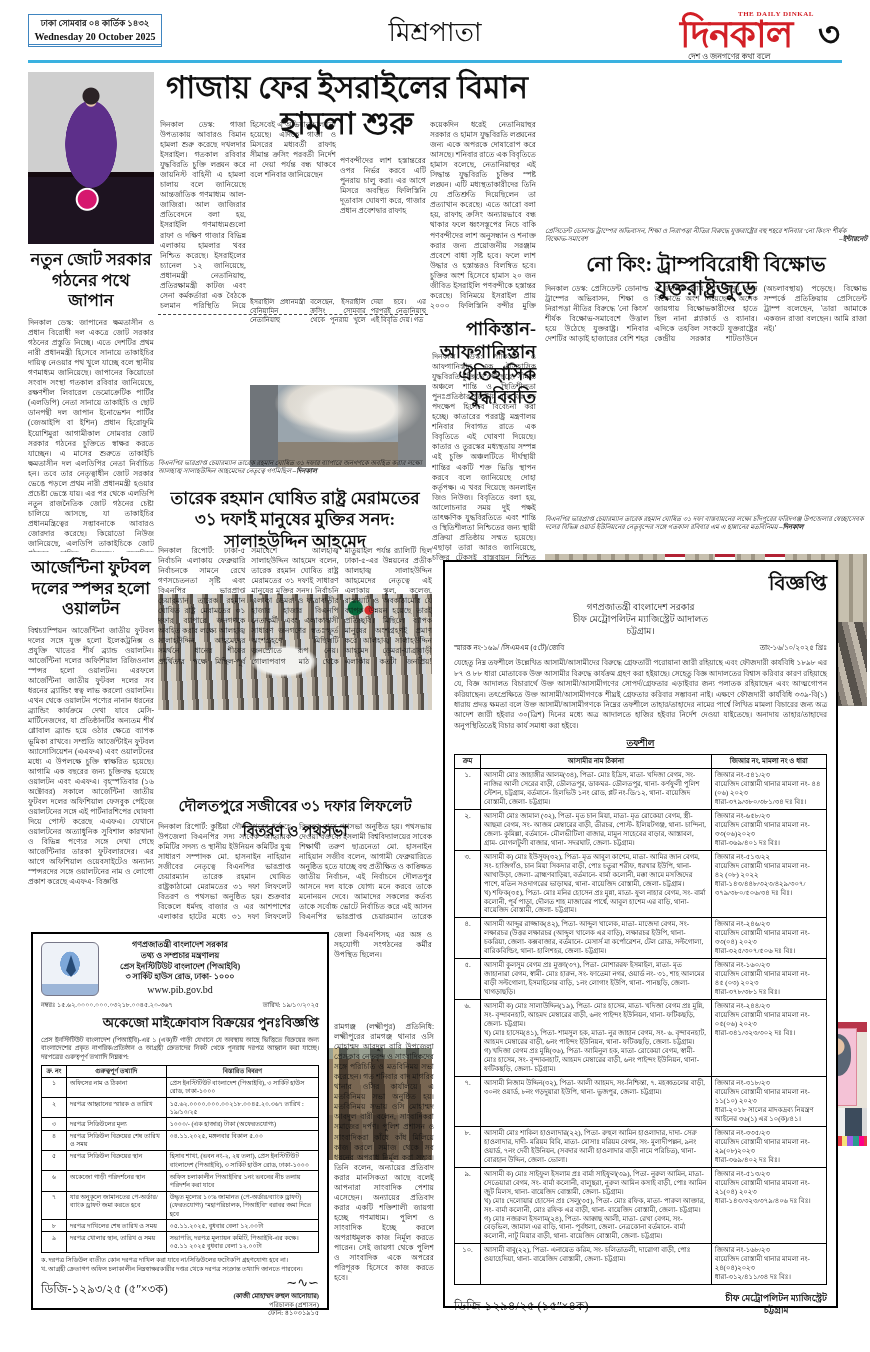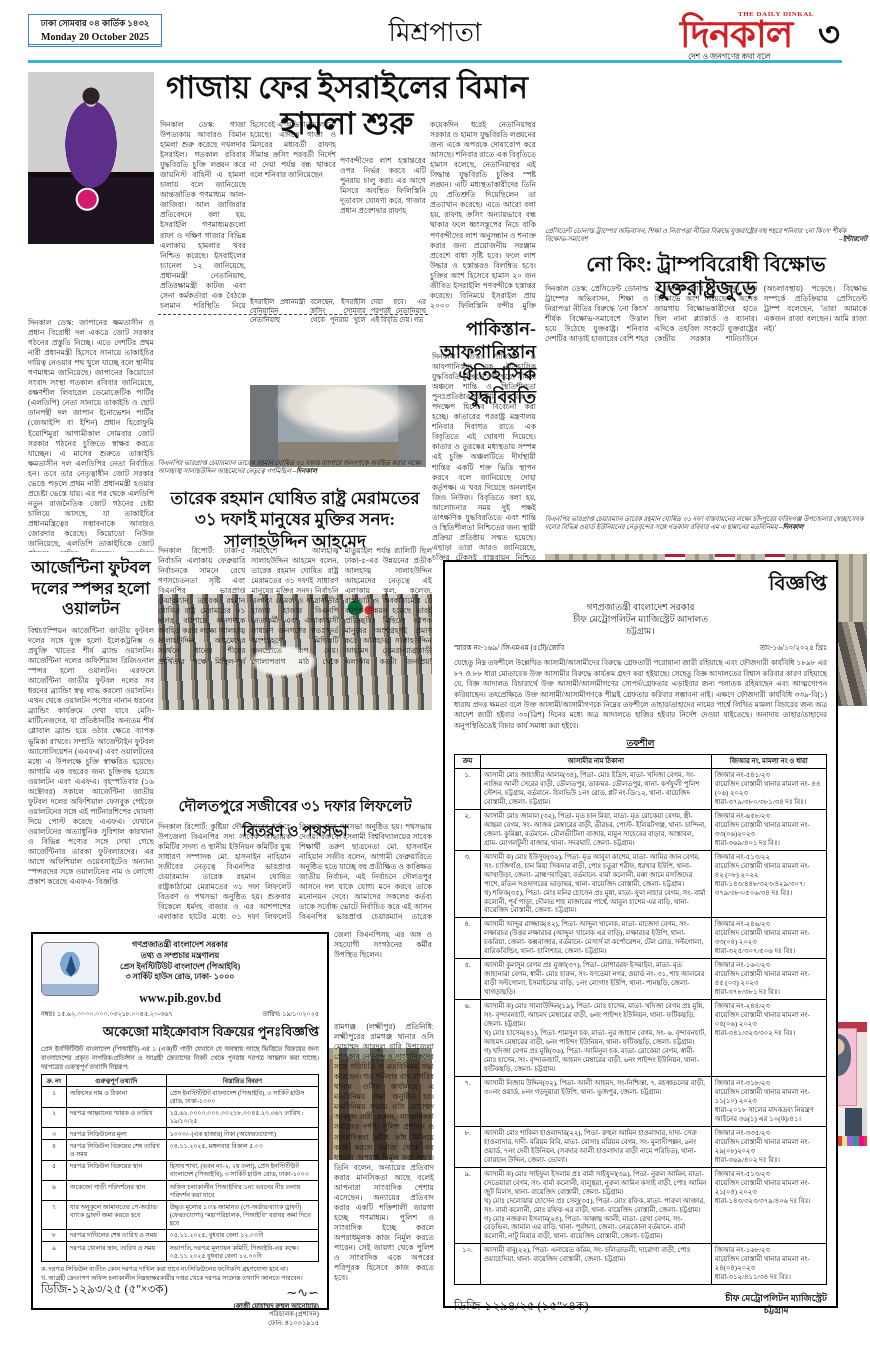--- a/index.html
+++ b/index.html
@@ -93,51 +93,52 @@
   .sched-title { font-size:9px; font-weight:bold; text-decoration:underline; text-align:center; margin:5px 0 3px; }
   table.sched { width:100%; border-collapse:collapse; font-size:6.9px; line-height:1.3; }
   table.sched th, table.sched td { border:1px solid #000; padding:2px 3px; vertical-align:top; }
   table.sched th { font-weight:bold; text-align:center; }
   td.pre, th.pre { white-space:pre-line; }
   .court-footer { display:flex; justify-content:space-between; align-items:flex-end; margin-top:8px; }
   .dg { font-size:12px; }
   .cmm-sig { font-size:9px; font-weight:bold; text-align:center; line-height:1.3; }
 
   .pib-head { text-align:center; font-size:8px; font-weight:bold; line-height:1.35; }
-  .pib-url { font-size:12px; font-weight:bold;margin-top:7px; }
+  .pib-url { font-size:10px; font-weight:normal; }
   .pib-logo { position:absolute; left:8px; top:8px; width:58px; height:54px; border:1px solid #778; border-radius:6px; background:
       radial-gradient(ellipse 16px 20px at 50% 40%, #7da7d9 0 60%, transparent 62%),
       linear-gradient(#eef2f8 0 78%, #9db6d8 78% 100%); }
   .pib-logo::before { content:""; position:absolute; left:24px; top:12px; width:10px; height:22px; background:#274b77; clip-path:polygon(50% 0,100% 70%,50% 100%,0 70%); }
   .pib-ref { display:flex; justify-content:space-between; font-size:6.4px; margin-top:3px; }
   .pib-title { font-size:13px; font-weight:bold; text-align:right; margin-top:2px; }
   .pib-intro { font-size:6.4px; line-height:1.35; text-align:justify; margin-top:2px; }
   table.pib { width:100%; border-collapse:collapse; font-size:6.3px; line-height:1.3; margin-top:3px; }
   table.pib th, table.pib td { border:1px solid #000; padding:1.5px 3px; vertical-align:top; }
   .pib-notes { font-size:6.3px; line-height:1.4; margin-top:3px; }
   .pib-sig { text-align:right; font-size:6.6px; line-height:1.3; margin-top:2px; }
   .squiggle { font-family:"DejaVu Sans", sans-serif; font-size:13px; font-style:italic; }
 </style>
 </head>
 <body>
 
 <div class="page">
 
   <div class="abs date-box" style="left:28px; top:14px; width:134px;">
     <div class="date-bn">ঢাকা সোমবার ০৪ কার্তিক ১৪৩২</div>
-    <div class="date-en">Monday 20 October 2025</div>
+    <div class="date-en">Wednesday 20 October 2025</div>
   </div>
   <div class="abs section-title center" style="left:300px; top:12px; width:270px;">মিশ্রপাতা</div>
   <div class="abs masthead-eng" style="left:738px; top:10px;">THE DAILY DINKAL</div>
   <div class="abs masthead-name" style="left:680px; top:16px;">দিনকাল</div>
   <div class="abs masthead-tag" style="left:688px; top:50px;">দেশ ও জনগণের কথা বলে</div>
   <div class="abs page-num" style="left:818px; top:18px;">৩</div>
   <div class="abs header-rule" style="left:28px; top:60px; width:814px;"></div>
 
   <div class="abs photo japan-photo" style="left:28px; top:72px; width:126px; height:172px;"></div>
+  <div class="abs hl-md" style="left:28px; top:250px; width:126px;">নতুন জোট সরকার গঠনের পথে জাপান</div>
   <div class="abs body-sm" style="left:28px; top:318px; width:126px; height:234px;">দিনকাল ডেস্ক: জাপানের ক্ষমতাসীন ও প্রধান বিরোধী দল একত্রে জোট সরকার গঠনের প্রস্তুতি নিচ্ছে। এতে দেশটির প্রথম নারী প্রধানমন্ত্রী হিসেবে সানায়ে তাকাইচির দায়িত্ব নেওয়ার পথ খুলে যাচ্ছে বলে স্থানীয় গণমাধ্যম জানিয়েছে। জাপানের কিয়োডো সংবাদ সংস্থা গতকাল রবিবার জানিয়েছে, রক্ষণশীল লিবারেল ডেমোক্রেটিক পার্টির (এলডিপি) নেতা সানায়ে তাকাইচি ও ছোট ডানপন্থী দল জাপান ইনোভেশন পার্টির (জেআইপি বা ইশিন) প্রধান হিরোফুমি ইয়োশিমুরা আগামীকাল সোমবার জোট সরকার গঠনের চুক্তিতে স্বাক্ষর করতে যাচ্ছেন। এ মাসের শুরুতে তাকাইচি ক্ষমতাসীন দল এলডিপির নেতা নির্বাচিত হন। তবে তার নেতৃত্বাধীন জোট সরকার ভেঙে পড়লে প্রথম নারী প্রধানমন্ত্রী হওয়ার প্রচেষ্টা ভেস্তে যায়। এর পর থেকে এলডিপি নতুন রাজনৈতিক জোট গঠনের চেষ্টা চালিয়ে আসছে, যা তাকাইচির প্রধানমন্ত্রিত্বের সম্ভাবনাকে আবারও জোরদার করেছে। কিয়োডো নিউজ জানিয়েছে, এলডিপি তাকাইচিকে জোট গঠনের দায়িত্ব দিয়েছে। অন্যদিকে জেআইপি আজ ওসাকায় নির্বাহী বোর্ডের বৈঠক করবে ও আগামীকাল পার্লামেন্ট সদস্যদের পূর্ণাঙ্গ সভায় এলডিপির সঙ্গে চুক্তির চূড়ান্ত অনুমোদন দেবে।</div>
   <div class="abs hl-md" style="left:28px; top:558px; width:126px;">আর্জেন্টিনা ফুটবল দলের স্পন্সর হলো ওয়ালটন</div>
   <div class="abs body-sm" style="left:28px; top:626px; width:126px; height:298px;">বিশ্বচ্যাম্পিয়ন আর্জেন্টিনা জাতীয় ফুটবল দলের সঙ্গে যুক্ত হলো ইলেকট্রনিক্স ও প্রযুক্তি খাতের শীর্ষ ব্র্যান্ড ওয়ালটন। আর্জেন্টিনা দলের অফিশিয়াল রিজিওনাল স্পন্সর হলো ওয়ালটন। এরফলে আর্জেন্টিনা জাতীয় ফুটবল দলের সব ধরনের ব্র্যান্ডিং স্বত্ব লাভ করলো ওয়ালটন। এখন থেকে ওয়ালটন পণ্যের নানান ধরনের ব্র্যান্ডিং কার্যক্রমে দেখা যাবে মেসি-মার্টিনেজদের, যা প্রতিষ্ঠানটির অন্যতম শীর্ষ গ্লোবাল ব্র্যান্ড হয়ে ওঠার ক্ষেত্রে ব্যাপক ভূমিকা রাখবে। সম্প্রতি আর্জেন্টাইন ফুটবল অ্যাসোসিয়েশন (এএফএ) এবং ওয়ালটনের মধ্যে এ উপলক্ষে চুক্তি স্বাক্ষরিত হয়েছে। আগামি এক বছরের জন্য চুক্তিবদ্ধ হয়েছে ওয়ালটন এবং এএফএ। বৃহস্পতিবার (১৬ অক্টোবর) সকালে আর্জেন্টিনা জাতীয় ফুটবল দলের অফিশিয়াল ফেসবুক পেইজে ওয়ালটনের সঙ্গে এই পার্টনারশিপের ঘোষণা দিয়ে পোস্ট করেছে এএফএ। যেখানে ওয়ালটনের অত্যাধুনিক সুবিশাল কারখানা ও বিভিন্ন পণ্যের সঙ্গে দেখা গেছে আর্জেন্টিনার তারকা ফুটবলারদের। এর আগে অফিশিয়াল ওয়েবসাইটেও অন্যান্য স্পন্সরদের সঙ্গে ওয়ালটনের নাম ও লোগো প্রকাশ করেছে এএফএ- বিজ্ঞপ্তি</div>
 
   <div class="abs hl-main" style="left:158px; top:70px; width:378px;">গাজায় ফের ইসরাইলের বিমান হামলা শুরু</div>
   <div class="abs body-sm" style="left:160px; top:120px; width:86px; height:190px;">দিনকাল ডেস্ক: গাজা উপত্যকায় আবারও বিমান হামলা শুরু করেছে দখলদার ইসরাইল। গতকাল রবিবার যুদ্ধবিরতি চুক্তি লঙ্ঘন করে জায়নিস্ট বাহিনী এ হামলা চালায় বলে জানিয়েছে আন্তর্জাতিক গণমাধ্যম আল-জাজিরা। আল জাজিরার প্রতিবেদনে বলা হয়, ইসরাইলি গণমাধ্যমগুলো রাফা ও দক্ষিণ গাজার বিভিন্ন এলাকায় হামলার খবর নিশ্চিত করেছে। ইসরাইলের চ্যানেল ১২ জানিয়েছে, প্রধানমন্ত্রী নেতানিয়াহু, প্রতিরক্ষামন্ত্রী কাটজ এবং সেনা কর্মকর্তারা এক বৈঠকে চলমান পরিস্থিতি নিয়ে আলোচনা করছেন। ইসরাইলের সরকারি সম্প্রচারমাধ্যম জানায়, যোদ্ধাদের সঙ্গে গোলাগুলি হামলার পর এই হামলা হয়। ইসরাইল মিডিয়ার দাবি, দক্ষিণ গাজার রাফা এলাকায় উৎপেতে থাকার জবাব</div>
   <div class="abs body-sm" style="left:250px; top:120px; width:86px; height:90px;">হিসেবেই এ অভিযান চালানো হয়েছে। এদিকে গাজা ও মিসরের মধ্যবর্তী রাফাহ সীমান্ত ক্রসিং পরবর্তী নির্দেশ না দেয়া পর্যন্ত বন্ধ থাকবে বলে শনিবার জানিয়েছেন</div>
   <div class="abs body-sm" style="left:340px; top:120px; width:86px; height:90px;margin-top:36px;">পণবন্দীদের লাশ হস্তান্তরের ওপর নির্ভর করবে এটি পুনরায় চালু করা। এর আগে মিসরে অবস্থিত ফিলিস্তিনি দূতাবাস ঘোষণা করে, গাজার প্রধান প্রবেশদ্বার রাফাহ</div>
   <div class="abs body-sm" style="left:430px; top:120px; width:106px; height:190px;">কয়েকদিন ধরেই নেতানিয়াহুর সরকার ও হামাস যুদ্ধবিরতি লঙ্ঘনের জন্য একে অপরকে দোষারোপ করে আসছে। শনিবার রাতে এক বিবৃতিতে হামাস বলেছে, নেতানিয়াহুর এই সিদ্ধান্ত যুদ্ধবিরতি চুক্তির স্পষ্ট লঙ্ঘন। এটি মধ্যস্থতাকারীদের তিনি যে প্রতিশ্রুতি দিয়েছিলেন তা প্রত্যাখান করেছে। এতে আরো বলা হয়, রাফাহ ক্রসিং অন্যায়ভাবে বন্ধ থাকার ফলে ধ্বংসস্তূপের নিচে বাকি পণবন্দীদের লাশ অনুসন্ধান ও শনাক্ত করার জন্য প্রয়োজনীয় সরঞ্জাম প্রবেশে বাধা সৃষ্টি হবে। ফলে লাশ উদ্ধার ও হস্তান্তরও বিলম্বিত হবে। চুক্তির অংশ হিসেবে হামাস ২০ জন জীবিত ইসরাইলি পণবন্দীকে হস্তান্তর করেছে। বিনিময়ে ইসরাইল প্রায় ২০০০ ফিলিস্তিনি বন্দীর মুক্তি দিয়েছে। সূত্র: রয়টার্স</div>
   <div class="abs photo gaza-photo" style="left:250px; top:213px; width:176px; height:82px;"></div>

